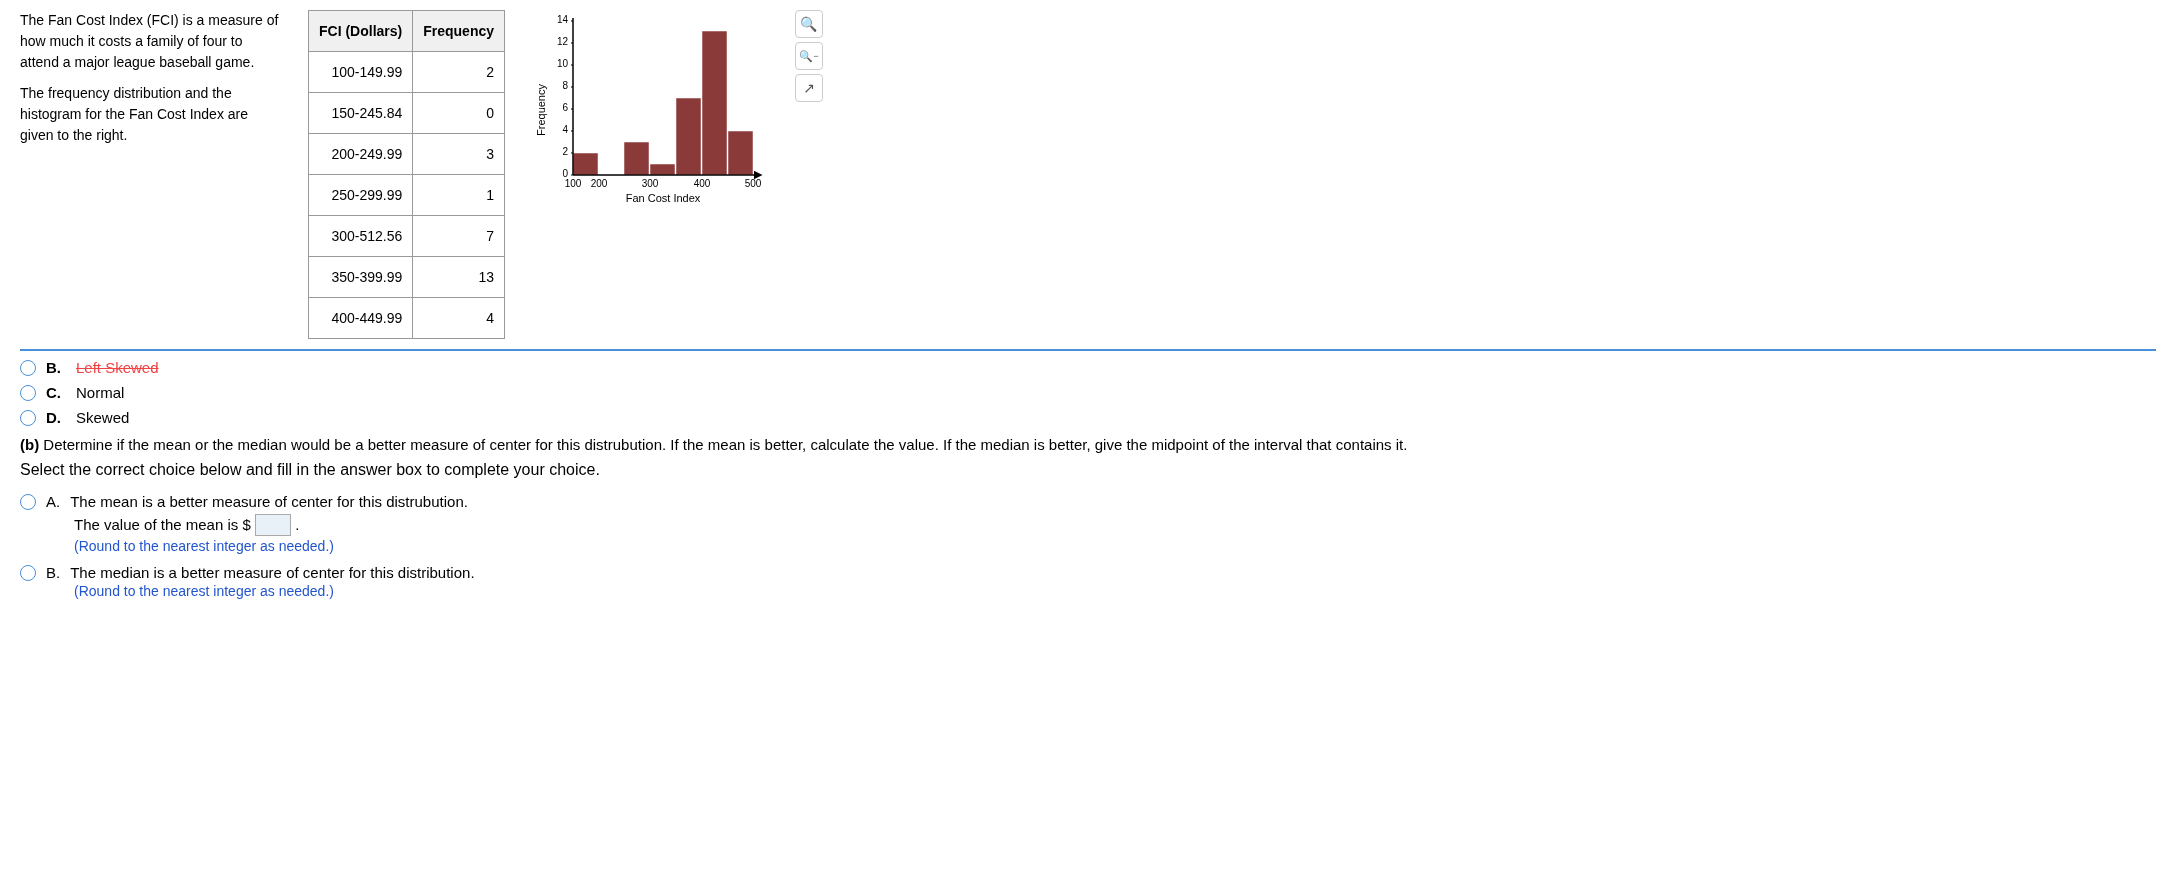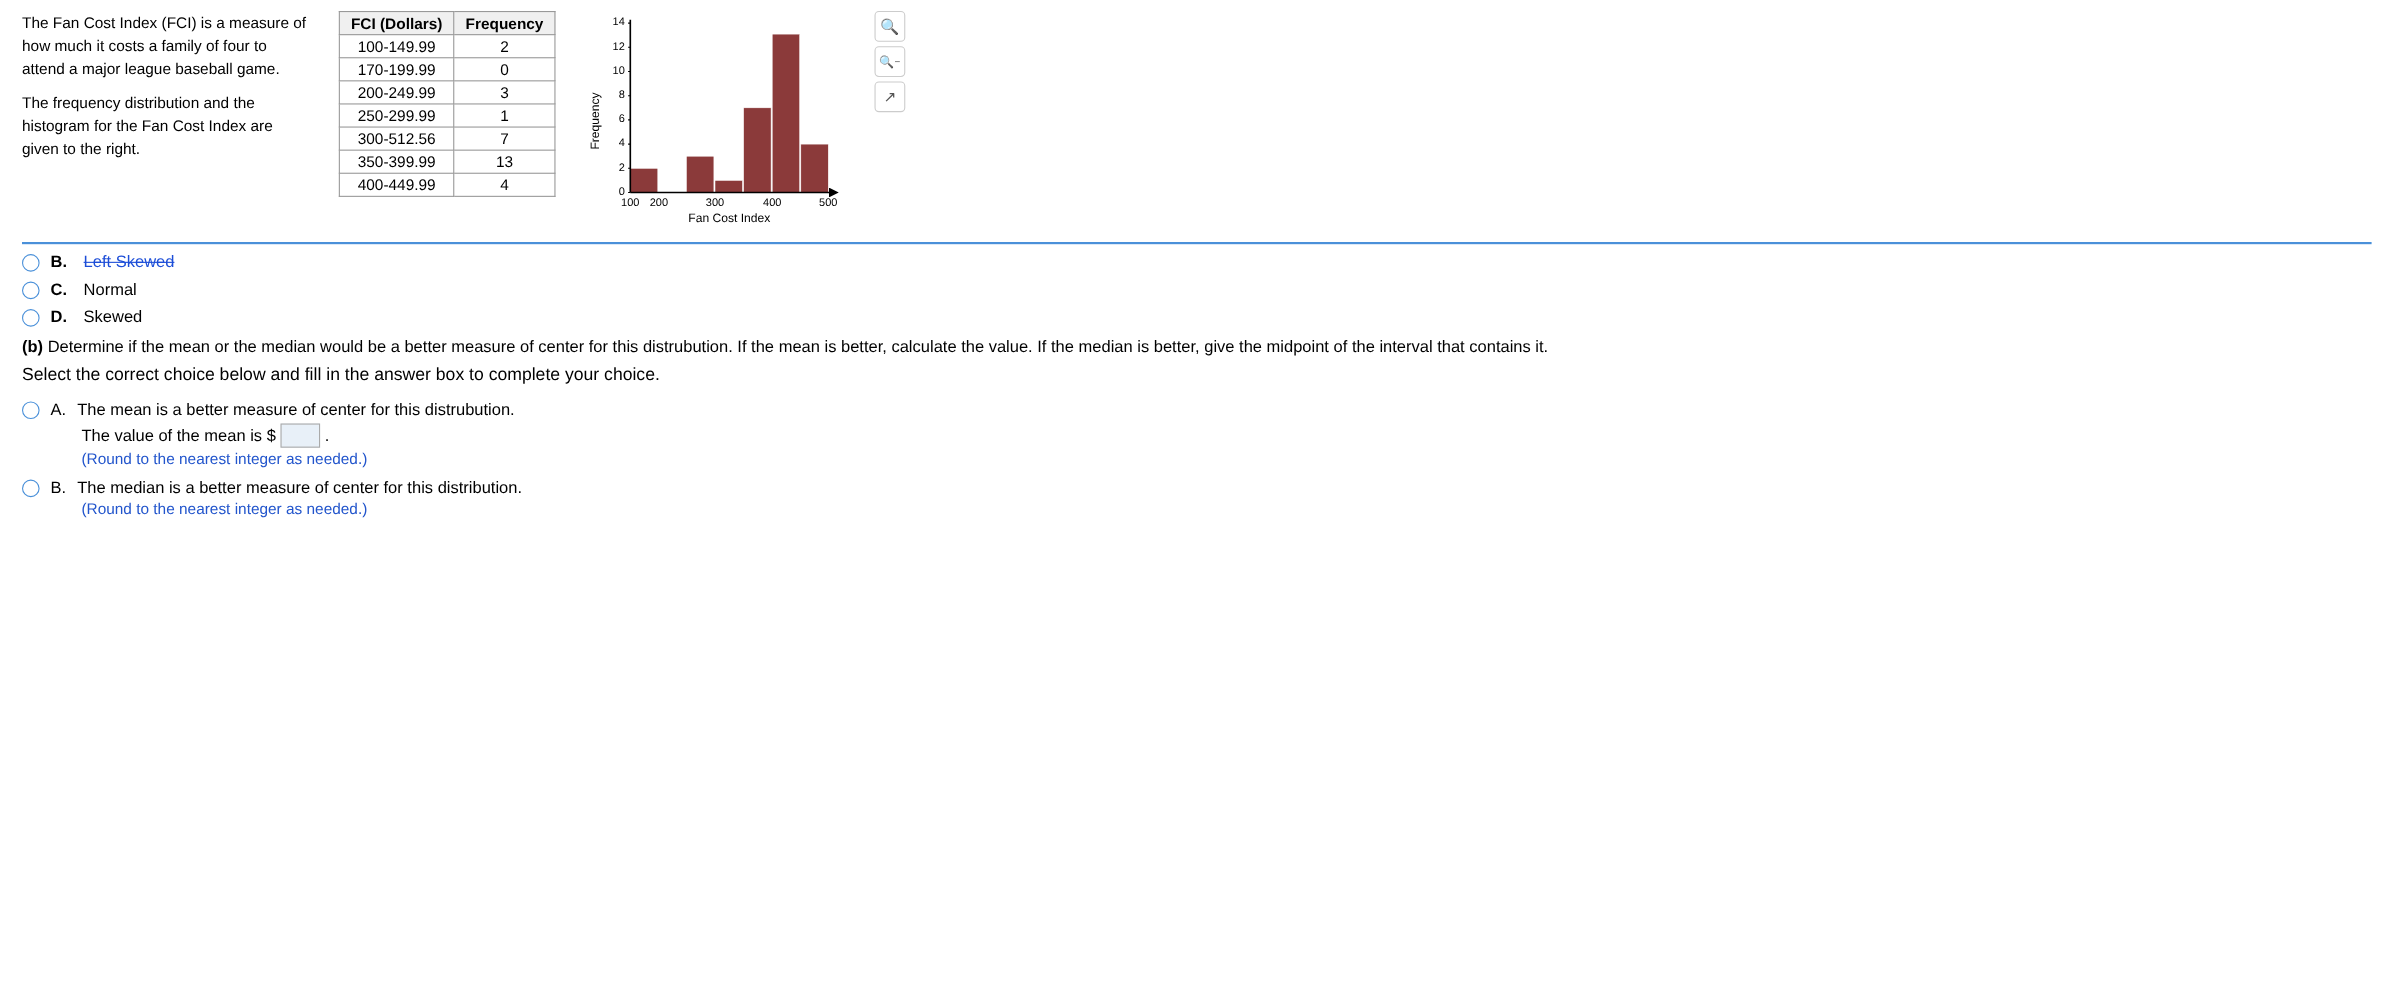--- a/index.html
+++ b/index.html
@@ -21,22 +21,22 @@
       font-size: 14px;
       line-height: 1.5;
     }
     .description p { margin-bottom: 10px; }
     .freq-table {
       border-collapse: collapse;
       font-size: 14px;
     }
     .freq-table th, .freq-table td {
       border: 1px solid #999;
-      padding: 2px 10px;
-      text-align: center;
+      padding: 12px 10px;
+      text-align: right;
     }
     .freq-table th {
       background: #f0f0f0;
       font-weight: bold;
     }
     .histogram-container {
       position: relative;
       width: 290px;
       height: 200px;
     }
@@ -146,21 +146,21 @@
           <th>FCI (Dollars)</th>
           <th>Frequency</th>
         </tr>
       </thead>
       <tbody id="freq-table-body">
       <tr>
             <td>100-149.99</td>
             <td>2</td>
           </tr>
           <tr>
-            <td>170-199.99</td>
+            <td>150-245.84</td>
             <td>0</td>
           </tr>
           <tr>
             <td>200-249.99</td>
             <td>3</td>
           </tr>
           <tr>
             <td>250-299.99</td>
             <td>1</td>
           </tr>
@@ -248,21 +248,21 @@
       <button class="hist-btn">↗</button>
     </div>
   </div>
 </div>
 
 <hr class="divider">
 
 <div class="option-row">
   <span class="radio-circle"></span>
   <span class="option-letter">B.</span>
-  <span style="color:#1d4ed8; text-decoration: line-through;">Left Skewed</span>
+  <span style="color:#ef4444; text-decoration: line-through;">Left Skewed</span>
 </div>
 
 <div class="option-row">
   <span class="radio-circle"></span>
   <span class="option-letter">C.</span>
   <span>Normal</span>
 </div>
 
 <div class="option-row">
   <span class="radio-circle"></span>

